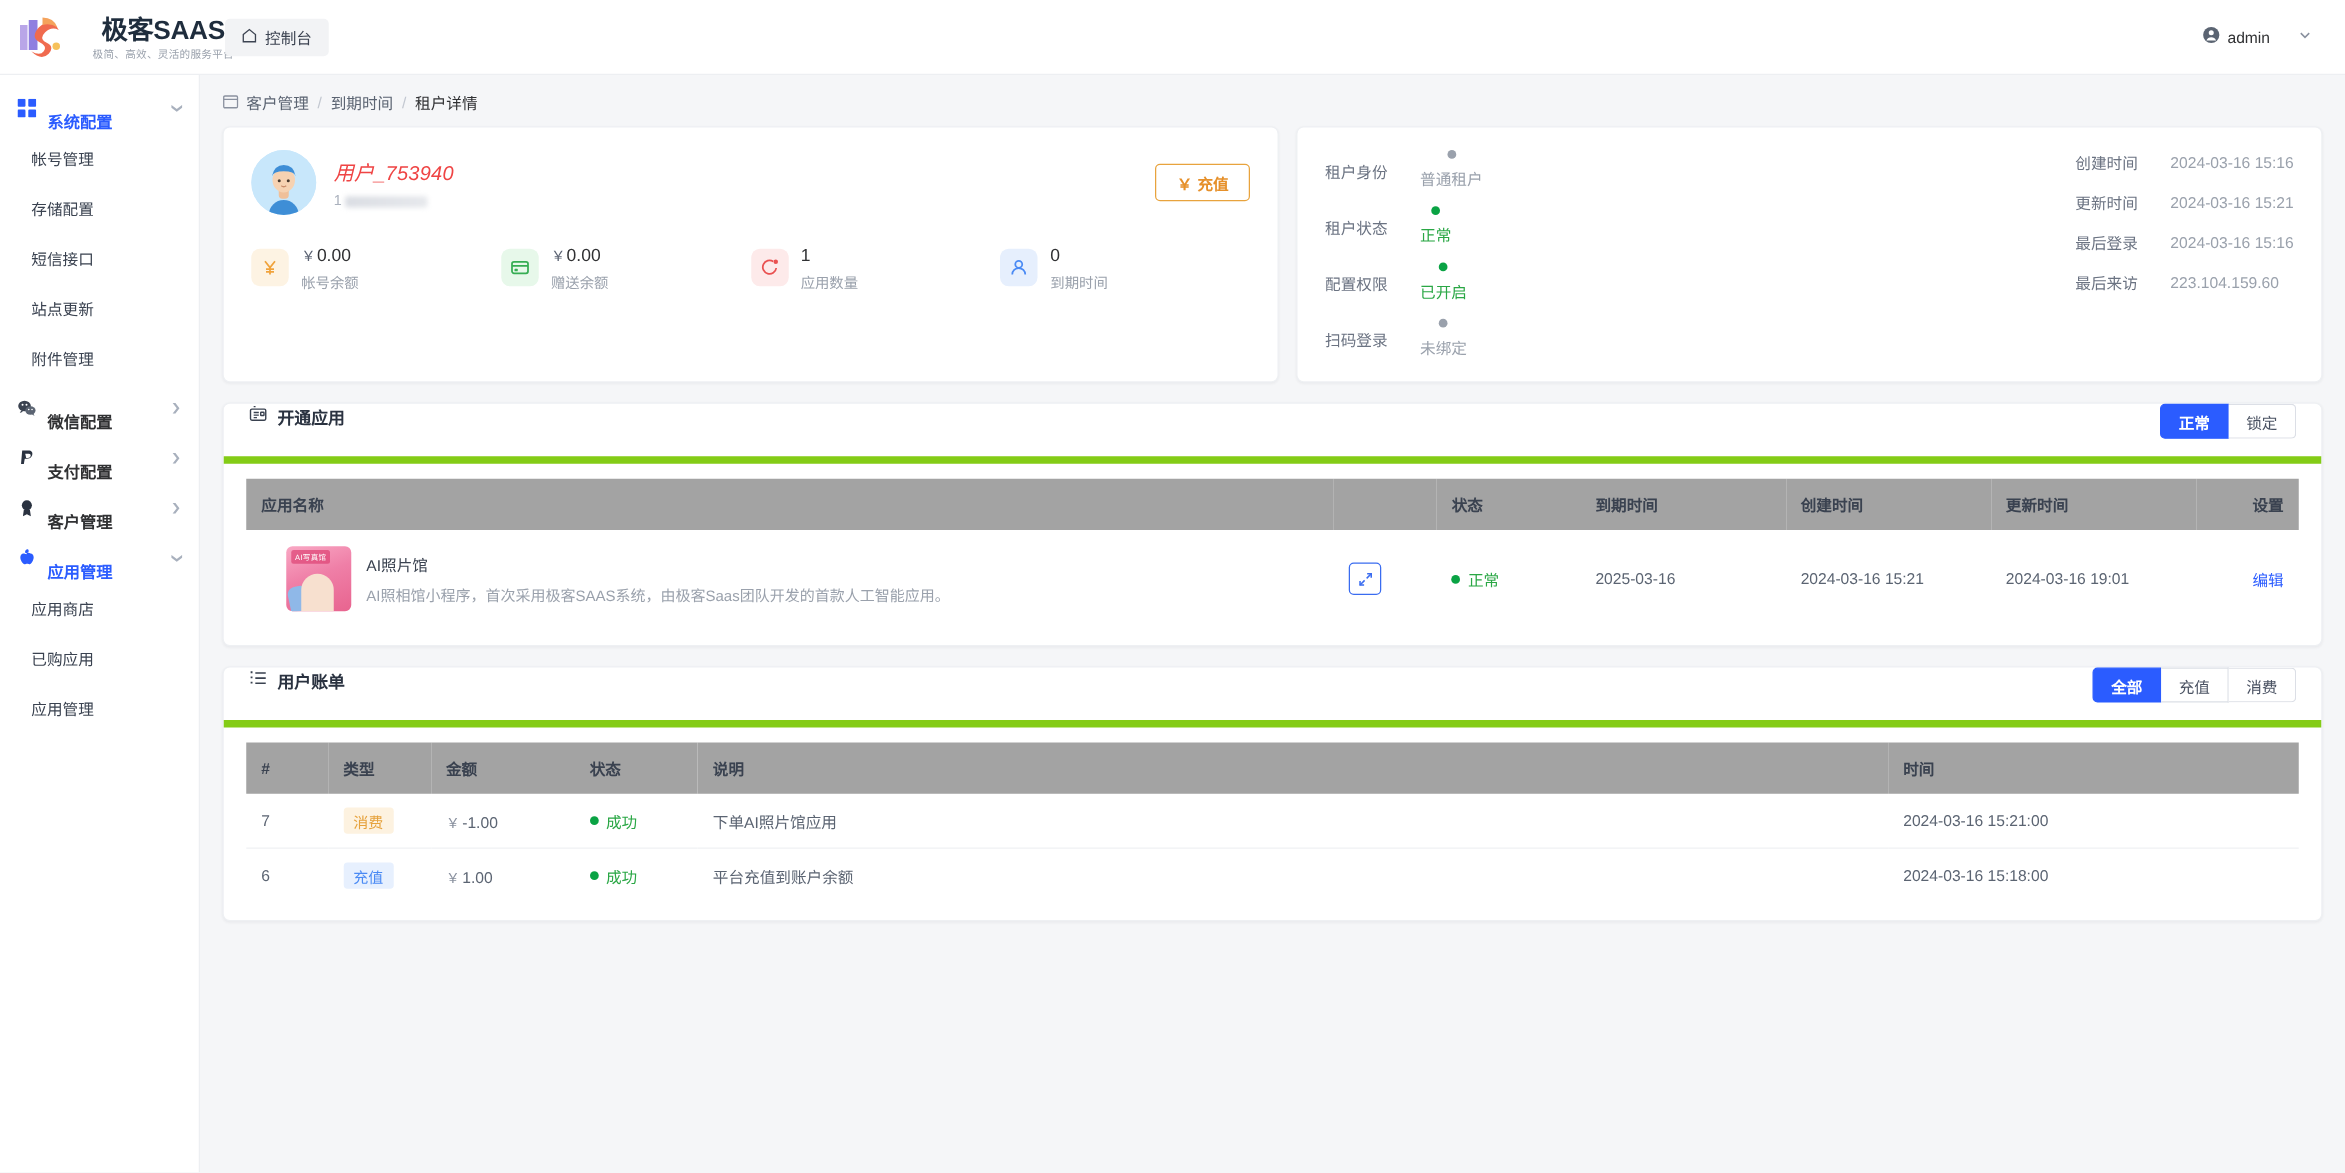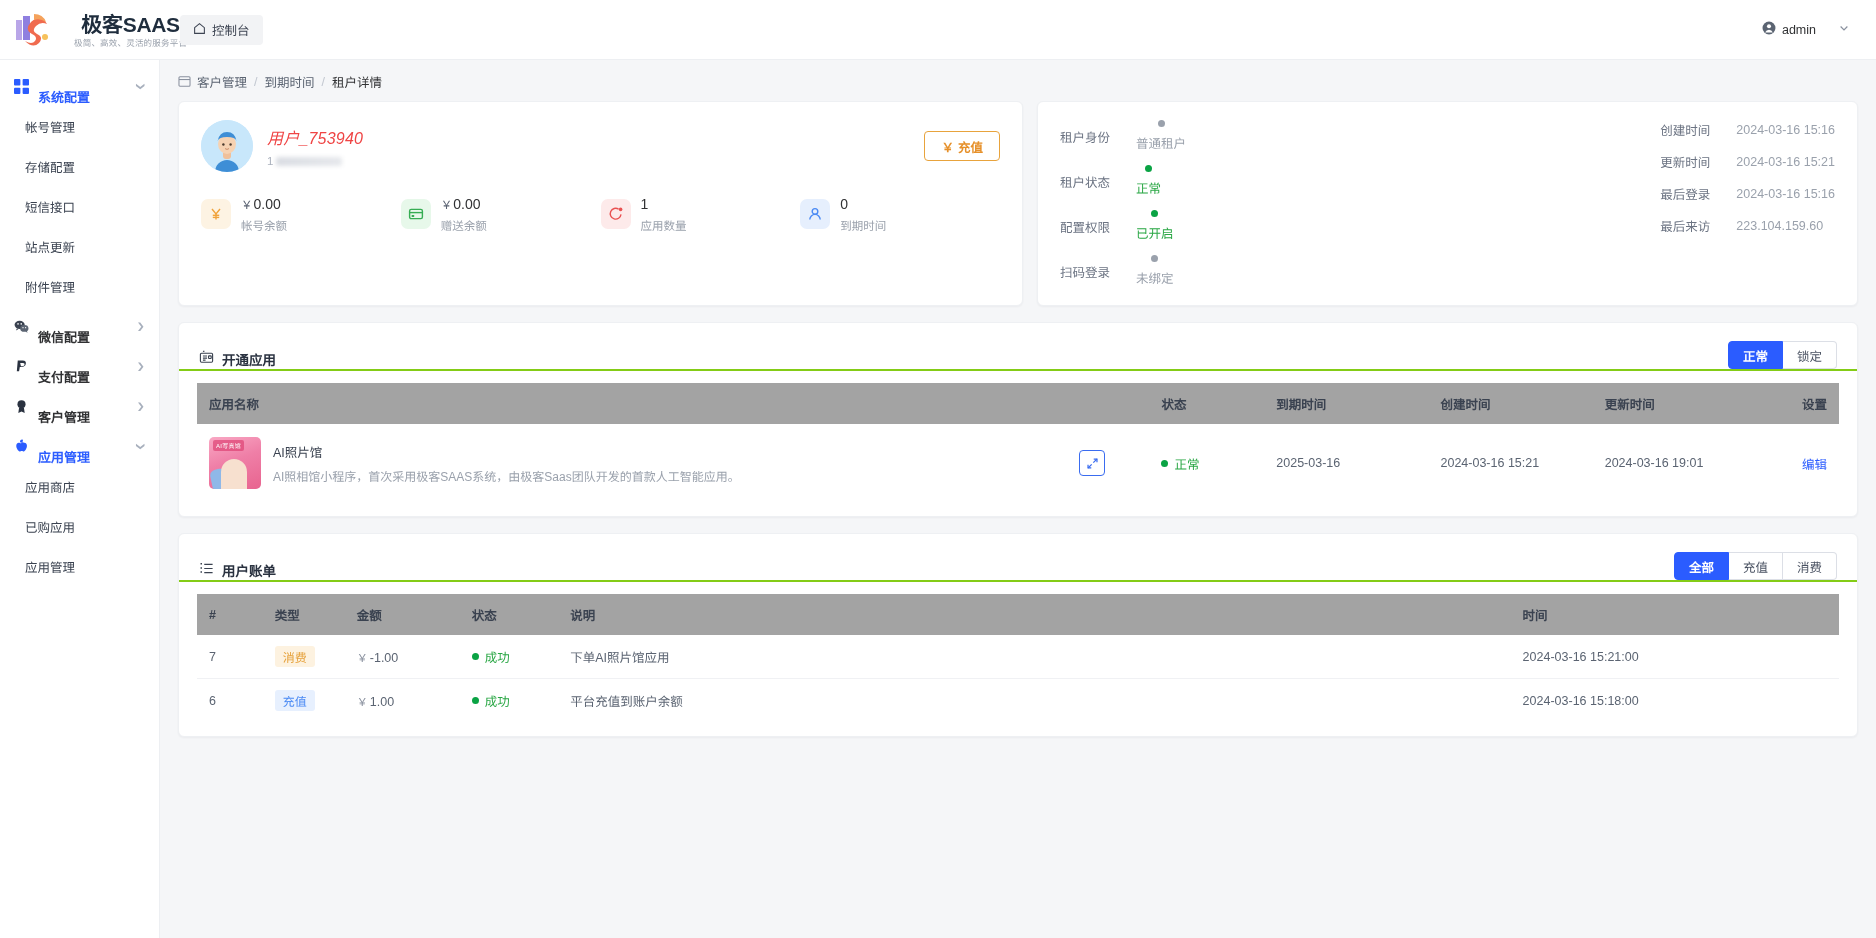--- a/index.html
+++ b/index.html
@@ -146,22 +146,22 @@
   .info-label { color: #6b7382; width: 62px; flex: none; }
   .info-val { color: #9aa1ac; margin-left: 14px; display: flex; align-items: center; gap: 6px; flex-direction: column; }
   .dot { width: 7px; height: 7px; border-radius: 50%; display: inline-block; flex: none; }
   .dot.gray { background: #9aa1ac; }
   .dot.green { background: #0aa344; }
   .val-green { color: #2aa745; }
 
   
   .section { margin-top: 16px; }
   .section-head {
-    height: 48px; display: flex; align-items: flex-end;
-    padding: 0 20px; border-bottom: 2px solid #84cc16;
+    height: 48px; display: flex; align-items: flex-start;
+    padding: 0 20px; border-bottom: 6px solid #84cc16;
   }
   .section-title { display: flex; align-items: center; gap: 8px; font-size: 13.5px; font-weight: bold; color: #2a3240; }
   .seg { margin-left: auto; display: flex; }
   .seg-btn {
     height: 28px; min-width: 52px; padding: 0 14px;
     display: flex; align-items: center; justify-content: center;
     font-size: 12.5px; color: #4a5262; cursor: pointer;
     border: 1px solid #dcdfe6; border-left-width: 0; background: #fff;
   }
   .seg-btn:first-child { border-left-width: 1px; border-radius: 4px 0 0 4px; }
@@ -171,21 +171,21 @@
   
   .tbl-wrap { padding: 12px 18px 14px 18px; }
   table { width: 100%; border-collapse: collapse; }
   thead th {
     background: #a3a3a3; color: #3a4250; font-size: 12.5px; font-weight: bold;
     text-align: left; padding: 11px 12px; white-space: nowrap;
   }
   tbody td { padding: 11px 12px; font-size: 12.5px; color: #5b6472; border-top: 1px solid #f0f1f4; }
   tbody tr:first-child td { border-top: none; }
   .app-row td { padding-top: 13px; padding-bottom: 13px; }
-  .app-cell { display: flex; align-items: center; gap: 12px; }
+  .app-cell { display: flex; align-items: center; gap: 12px; margin-left: 20px; }
   .app-thumb {
     width: 52px; height: 52px; border-radius: 5px; flex: none;
     background: linear-gradient(160deg,#f9a8c4 0%, #ef7fa7 45%, #e8648f 100%);
     position: relative; overflow: hidden;
   }
   .app-thumb .thumb-tag {
     position: absolute; top: 3px; left: 4px; font-size: 6px; color: #fff;
     background: rgba(220,60,110,.65); padding: 1px 3px; border-radius: 2px; letter-spacing: .3px;
   }
   .app-thumb .thumb-fig {

